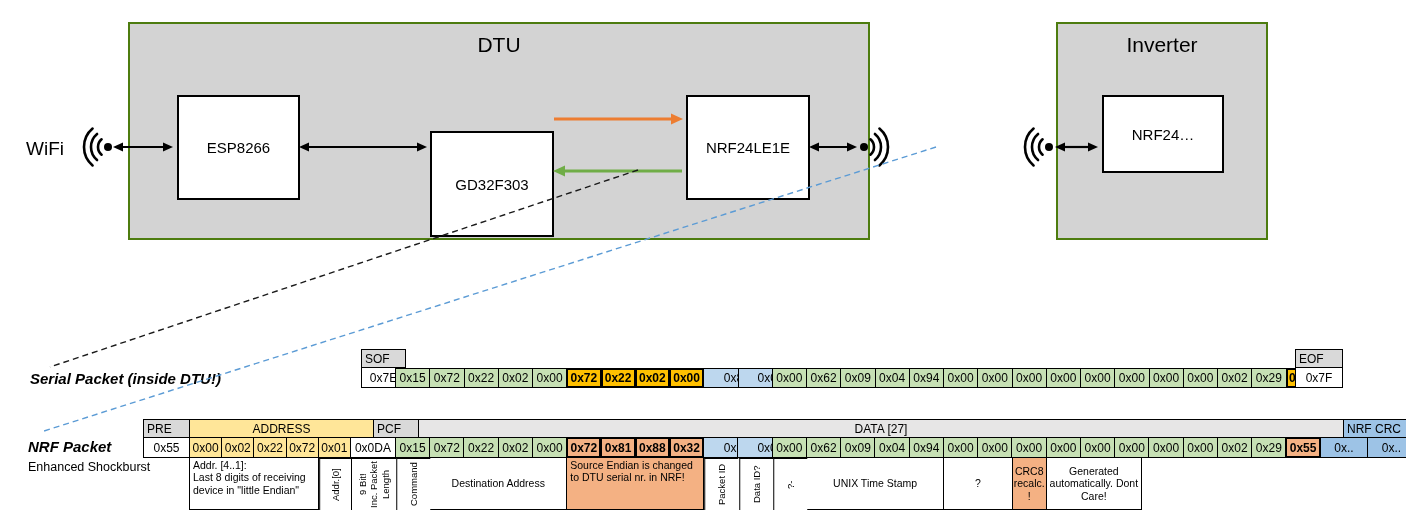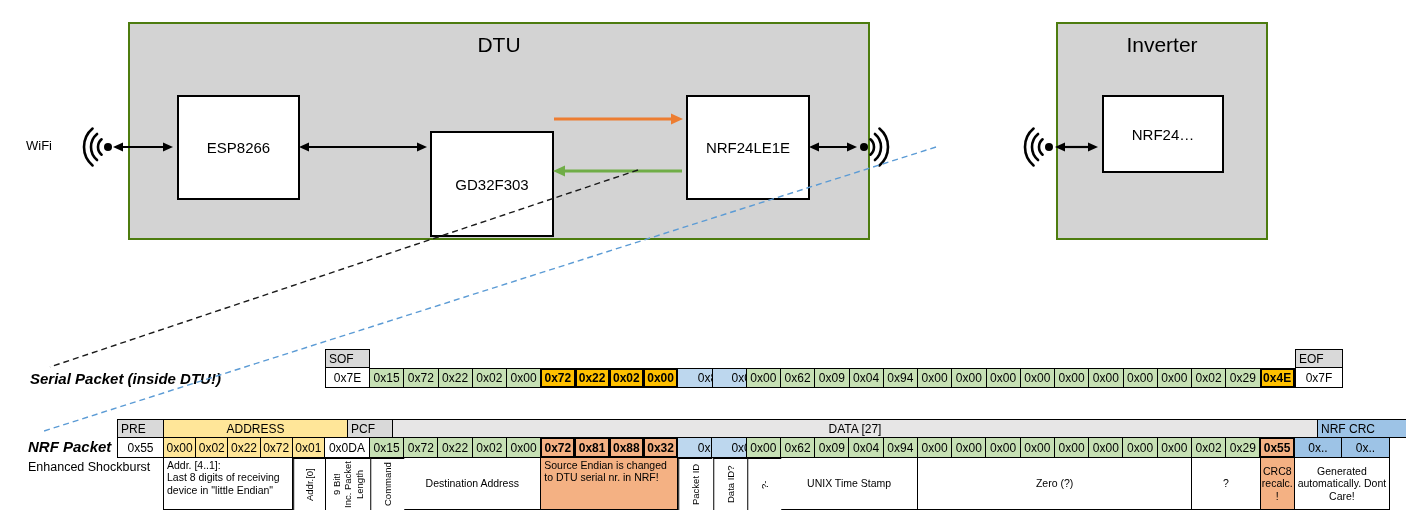--- a/index.html
+++ b/index.html
@@ -3,33 +3,33 @@
 <meta charset="utf-8">
 <style>
   * { box-sizing: border-box; margin: 0; padding: 0; }
   body { font-family: "Liberation Sans", sans-serif; background: #fff; }
   #stage { position: relative; width: 1406px; height: 523px; background: #fff; overflow: hidden; }
 
   
   .big-box { position: absolute; background: var(--box_gray); border: 2px solid #4d7c0f; }
   .big-title { text-align: center; font-size: 21px; margin-top: 9px; color: #000; }
   .chip { position: absolute; background: #fff; border: 2px solid #000; display: flex; align-items: center; justify-content: center; font-size: 15px; }
-  .wifi-label { position: absolute; font-size: 13px; }
+  .wifi-label { position: absolute; font-size: 19px; }
 
   
-  .cellrow { position: absolute; display: flex; border-left: 1px solid #000; }
+  .cellrow { position: absolute; display: flex; border-left: 1px solid #000; margin-left: 26px; }
   .cellcol { position: absolute; display: flex; flex-direction: column; }
   .cellcol .cell + .cell { border-top: none; }
   .cell { flex: 0 0 auto; border: 1px solid #000; background: #fff; display: flex;
           align-items: center; justify-content: center; font-size: 12px; color: #000; overflow: hidden; }
   .cellrow > .cell { border-left: none; }
   #nrf-values .cell, #nrf-annotations .cell { border-top: none; }
 
   .h19 { height: 19px; } .h20 { height: 20px; } .h52 { height: 52px; }
-  .w-sof { width: 45px; } .w-eof { width: 48px; }
+  .w-sof { width: 45px; margin-left: 36px; } .w-eof { width: 48px; }
   .w-pre { width: 46px; } .w-addr { width: 184px; } .w-pcf { width: 45px; }
   .w-data { width: 925.02px; } .w-crc { width: 95px; }
 
   .hdr { background: var(--header_gray); justify-content: flex-start; padding-left: 3px; }
   .hdr-yellow { background: var(--yellow); }
   .hdr-data { background: var(--data_header_gray); }
   .hdr-crc { background: var(--crcblue); justify-content: flex-start; padding-left: 3px; }
 
   .c-green { background: var(--green); }
   .c-gold { background: var(--gold); }
@@ -161,21 +161,20 @@
       <div class="cell ann h52 rot" style="width: 45px;">9 Bit!
 Inc. Packet
 Length</div>
       <div class="cell ann h52 rot" style="width: 34.26px;">Command</div>
       <div class="cell ann h52" style="width: 137.04px;">Destination Address</div>
       <div class="cell ann h52 c-salmon left" style="width: 137.04px;">Source Endian is changed to DTU serial nr. in NRF!</div>
       <div class="cell ann h52 rot" style="width: 34.26px;">Packet ID</div>
       <div class="cell ann h52 rot" style="width: 34.26px;">Data ID?</div>
       <div class="cell ann h52 rot" style="width: 34.26px;">?-</div>
       <div class="cell ann h52" style="width: 137.04px;">UNIX Time Stamp</div>
-      <div class="cell ann h52" style="width: 274.08px;">Zero (?)</div>
       <div class="cell ann h52" style="width: 68.52px;">?</div>
       <div class="cell ann h52 c-salmon" style="width: 34.26px;">CRC8
 recalc.
 !</div>
       <div class="cell ann h52" style="width: 95px;">Generated automatically. Dont Care!</div>
     </div>
 
   <svg id="overlay" width="1406" height="523" viewBox="0 0 1406 523">
     <g stroke="#000" stroke-width="2.6" fill="none" stroke-linecap="round">
       <path d="M 101.57 139.34 A 10 10 0 0 0 101.57 154.66"></path>

